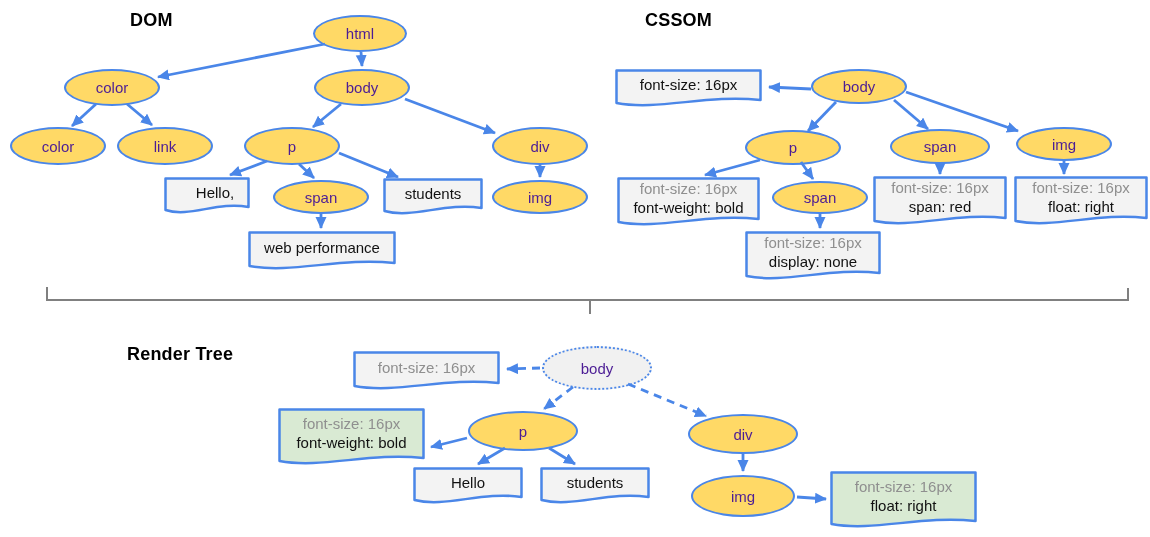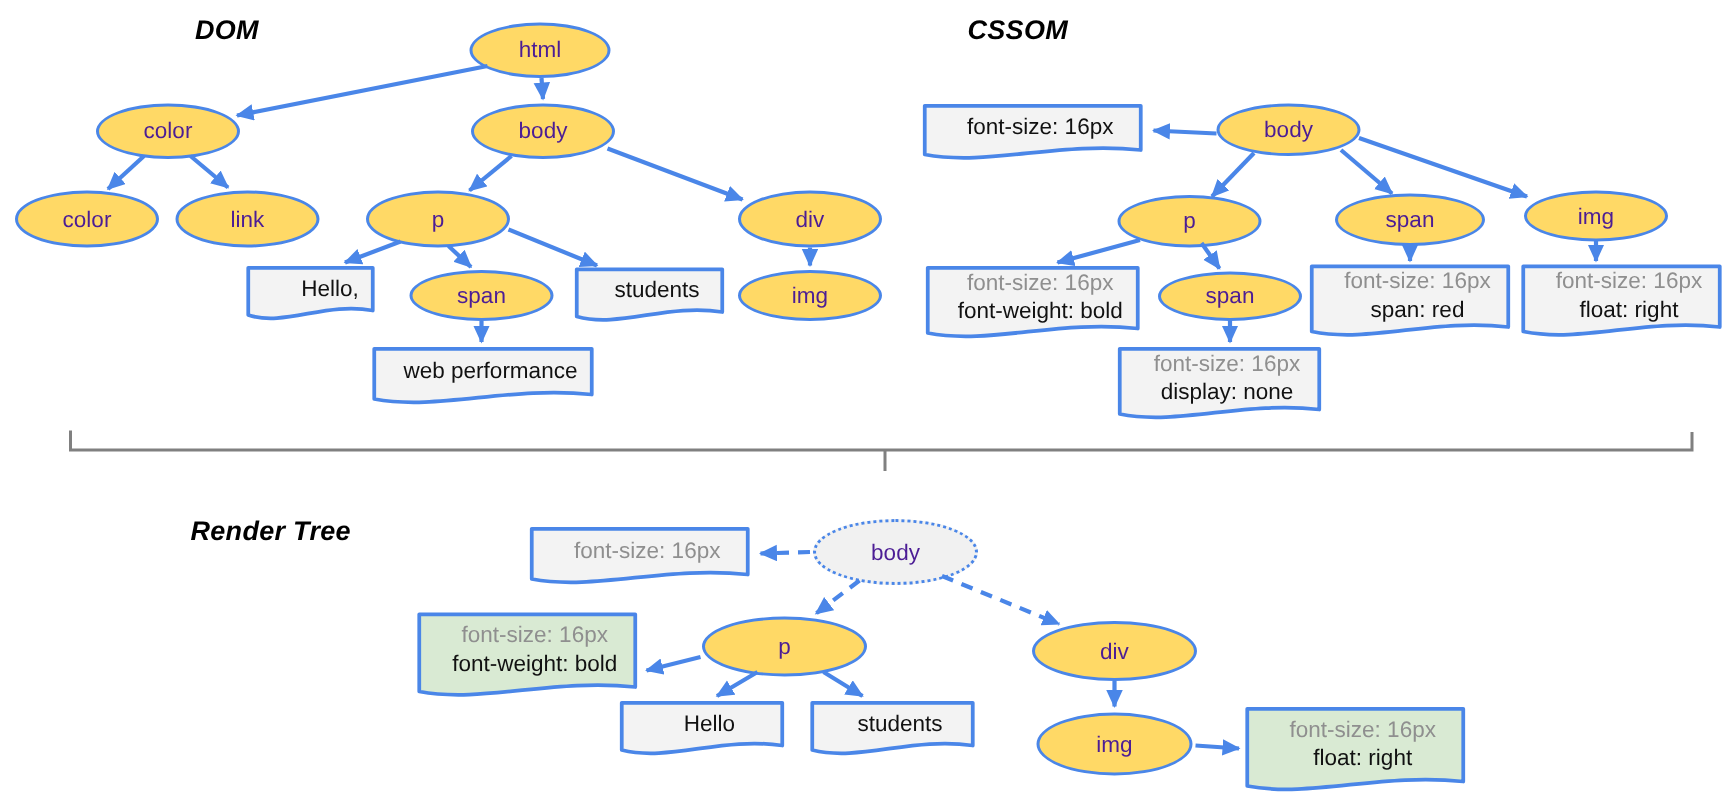--- a/index.html
+++ b/index.html
@@ -1,24 +1,24 @@
 <!DOCTYPE html>
 <html><head>
 <meta charset="utf-8">
 <style>
   html,body{margin:0;padding:0;background:#fff;}
   .canvas{position:relative;width:1150px;height:537px;background:#ffffff;overflow:hidden;
           font-family:"Liberation Sans", sans-serif;}
-  .section-title{position:absolute;font-style:italic;font-weight:800;font-size:18px;color:#000;
+  .section-title{position:absolute;font-weight:800;font-size:18px;color:#000;
                  letter-spacing:.2px;}
   .node{position:absolute;display:flex;align-items:center;justify-content:center;
         background:#FFD966;border:2.5px solid #4A86E8;border-radius:50%;
         font-size:15px;color:#4c1d95;box-sizing:border-box;z-index:2;}
   .node.render-root{background:#F1F1F1;border-style:dotted;border-width:2.5px;}
-  .docbox{position:absolute;z-index:1;padding-left:10px;}
+  .docbox{position:absolute;z-index:1;}
   .docbox > svg{position:absolute;left:0;top:0;overflow:visible;}
   .box-text{position:absolute;left:0;right:0;top:0;bottom:8px;display:flex;flex-direction:column;
             align-items:center;justify-content:center;font-size:15px;line-height:19px;
             color:#111;text-align:center;z-index:2;}
   .gray{color:#8F8F8F;}
   .overlay{position:absolute;left:0;top:0;z-index:5;pointer-events:none;}
 </style>
 </head>
 <body>
 

